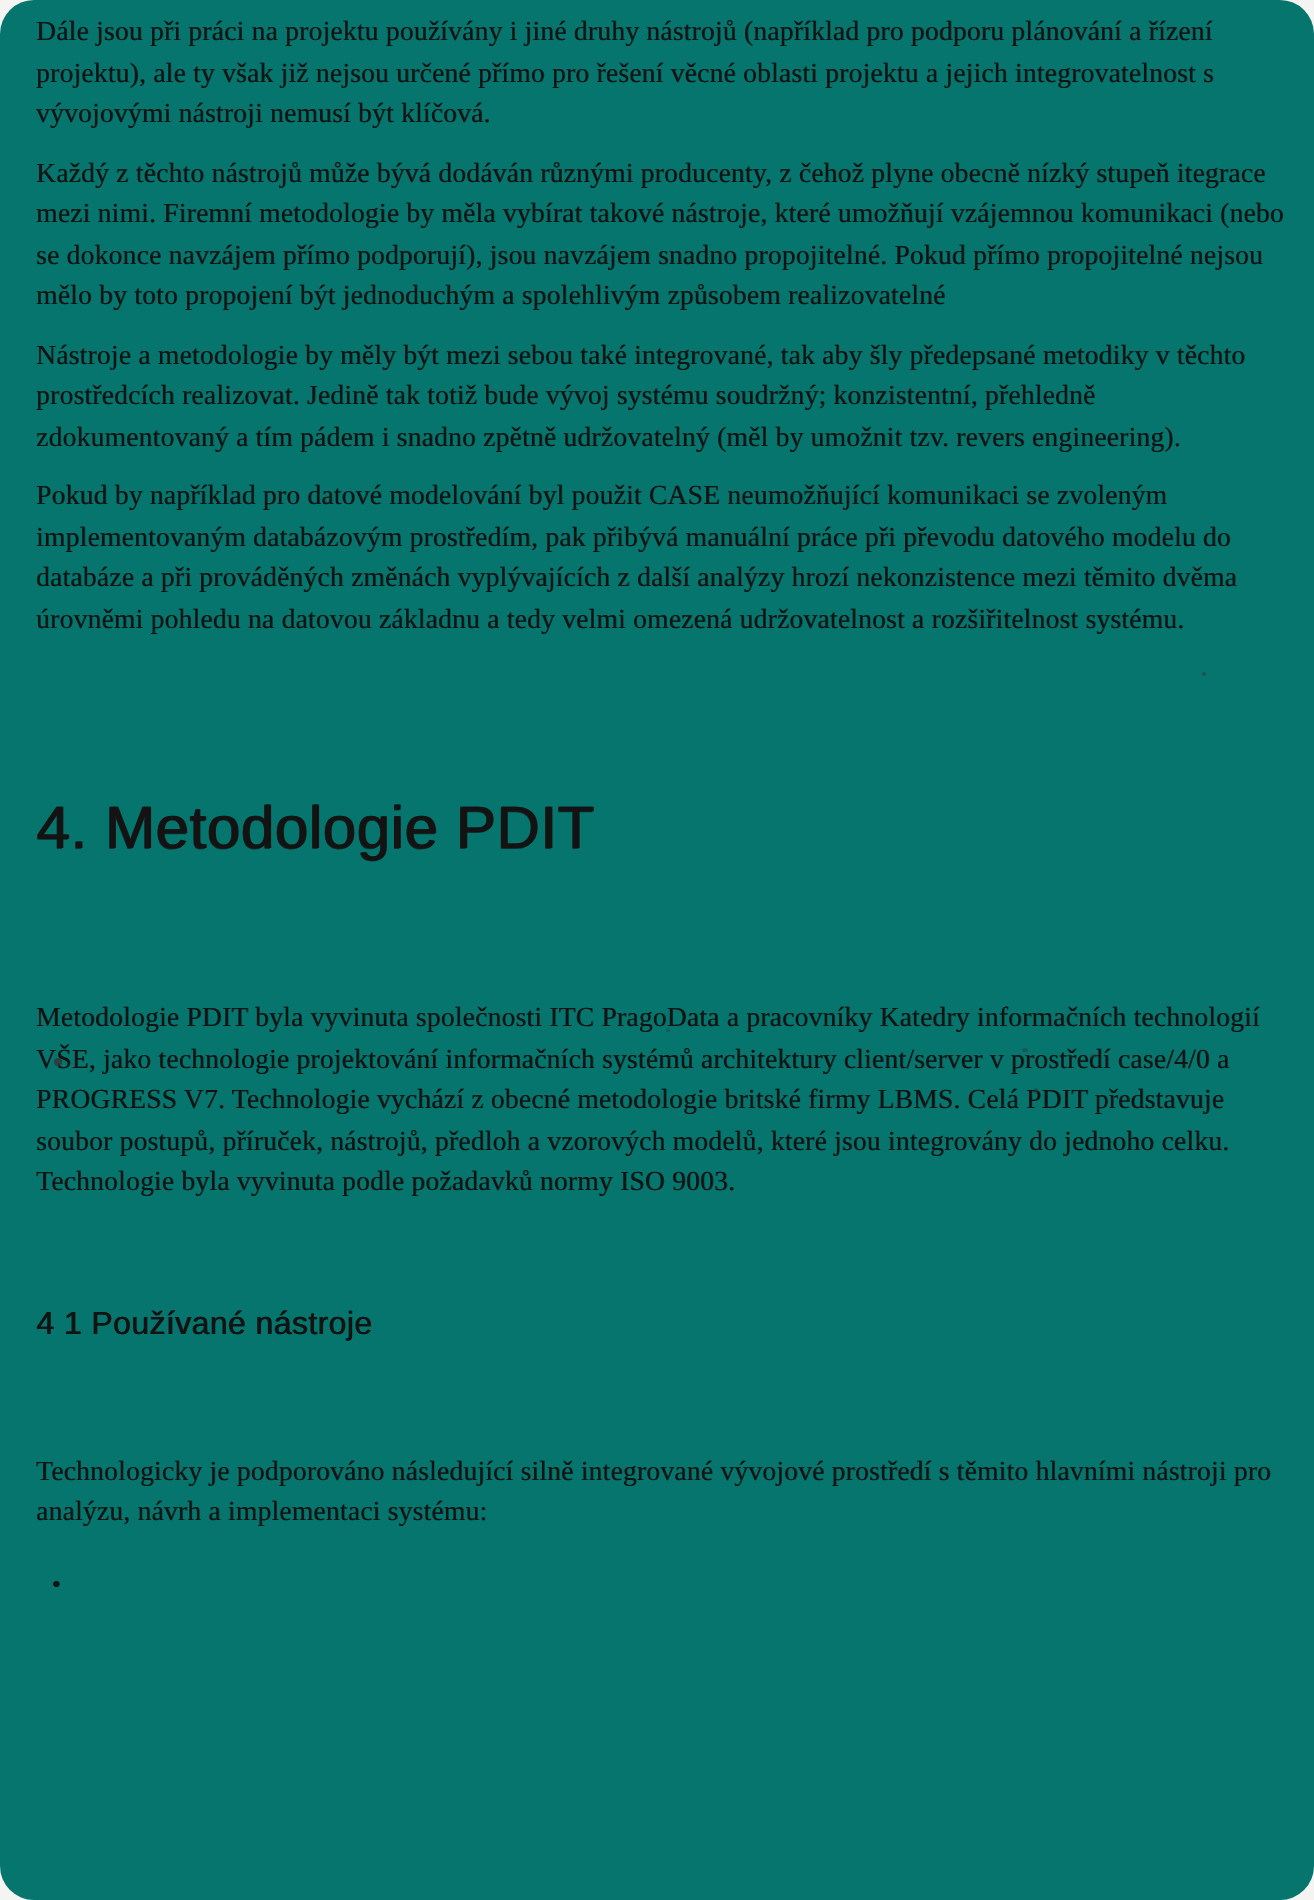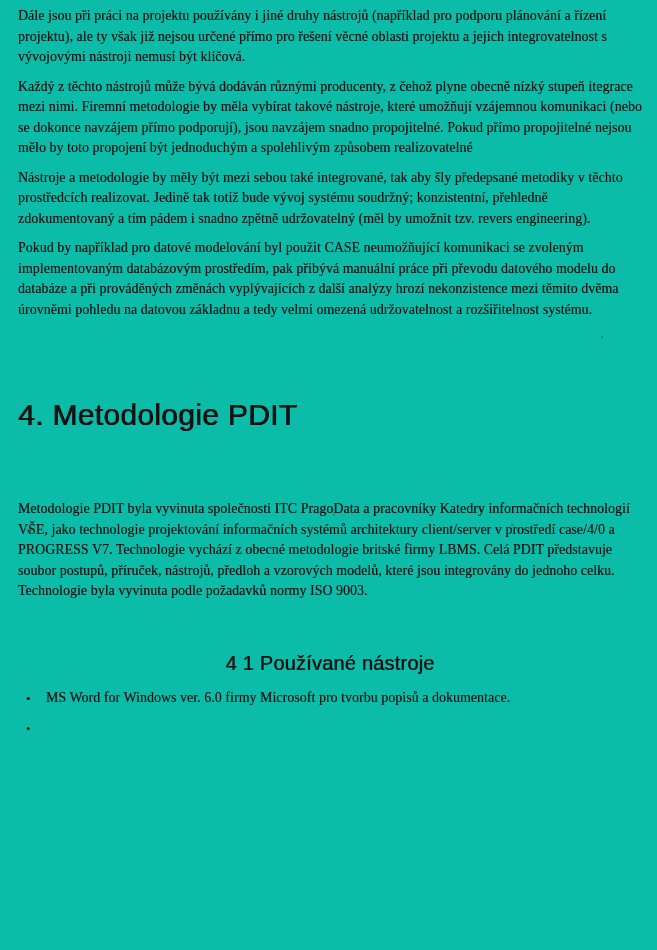--- a/index.html
+++ b/index.html
@@ -1,25 +1,26 @@
 <!DOCTYPE html>
 <html lang="cs"><head>
 <meta charset="utf-8">
 <style>
   html, body { margin: 0; padding: 0; background: #f4f4f2; }
   .page {
     position: relative;
     width: 657px;
     height: 950px;
     margin: 0 auto;
-    background: #14b8a6;
+    background: #0f766e;
     color: #1b1b1b;
     overflow: hidden;
     font-family: "Liberation Serif", serif;
     filter: contrast(1.08) blur(0.22px);
+    border-radius: 17px;
   }
   .inner {
     position: absolute;
     top: 6px;
     left: 18px;
     width: 624px;
   }
   .para {
     margin: 0 0 9px 0;
     font-size: 13.8px;
@@ -35,26 +36,25 @@
     line-height: 34px;
     font-weight: 400;
     letter-spacing: 0.3px;
     text-shadow: 0.7px 0 0 #1b1b1b, 0 0.4px 0 rgba(27,27,27,0.7);
   }
   .section-intro { margin-top: 67px; }
   .h2 {
     margin-top: 50px;
     margin-bottom: 0;
     font-family: "Liberation Sans", sans-serif;
-    font-size: 20px;
+    font-size: 16px;
     line-height: 22px;
     font-weight: 400;
     letter-spacing: 0.2px;
     text-shadow: 0.45px 0 0 #1b1b1b;
-    text-align: center;
   }
   .lead { margin-top: 52px; }
   ul.tools {
     list-style: none;
     margin: 14px 0 0 0;
     padding: 0 0 0 8px;
   }
   ul.tools li {
     position: relative;
     margin: 0 0 10px 0;
@@ -97,28 +97,28 @@
     <p class="para">Nástroje a metodologie by měly být mezi sebou také integrované, tak aby šly předepsané metodiky v těchto prostředcích realizovat. Jedině tak totiž bude vývoj systému soudržný; konzistentní, přehledně zdokumentovaný a tím pádem i snadno zpětně udržovatelný (měl by umožnit tzv. revers engineering).</p>
 
     <p class="para">Pokud by například pro datové modelování byl použit CASE neumožňující komunikaci se zvoleným implementovaným databázovým prostředím, pak přibývá manuální práce při převodu datového modelu do databáze a při prováděných změnách vyplývajících z další analýzy hrozí nekonzistence mezi těmito dvěma úrovněmi pohledu na datovou základnu a tedy velmi omezená udržovatelnost a rozšiřitelnost systému.</p>
 
     <h1 class="h1">4. Metodologie PDIT</h1>
 
     <p class="para section-intro">Metodologie PDIT byla vyvinuta společnosti ITC PragoData a pracovníky Katedry informačních technologií VŠE, jako technologie projektování informačních systémů architektury client/server v prostředí case/4/0 a PROGRESS V7. Technologie vychází z obecné metodologie britské firmy LBMS. Celá PDIT představuje soubor postupů, příruček, nástrojů, předloh a vzorových modelů, které jsou integrovány do jednoho celku. Technologie byla vyvinuta podle požadavků normy ISO 9003.</p>
 
     <h2 class="h2">4 1  Používané nástroje</h2>
 
+    <p class="para lead">Technologicky je podporováno následující silně integrované vývojové prostředí s těmito hlavními nástroji pro analýzu, návrh a implementaci systému:</p>
 
     <ul class="tools">
       <li>
         <span class="bullet">•</span>
       </li>
       <li>
         <span class="bullet">•</span>
-        <span>MS Word for Windows ver. 6.0 firmy Microsoft pro tvorbu popisů a dokumentace.</span>
       </li>
       <li>
         <span class="bullet">•</span>
       </li>
     </ul>
   </div>
 
   <span class="speck s1"></span>
   <span class="speck s2"></span>
   <span class="speck s3"></span>

